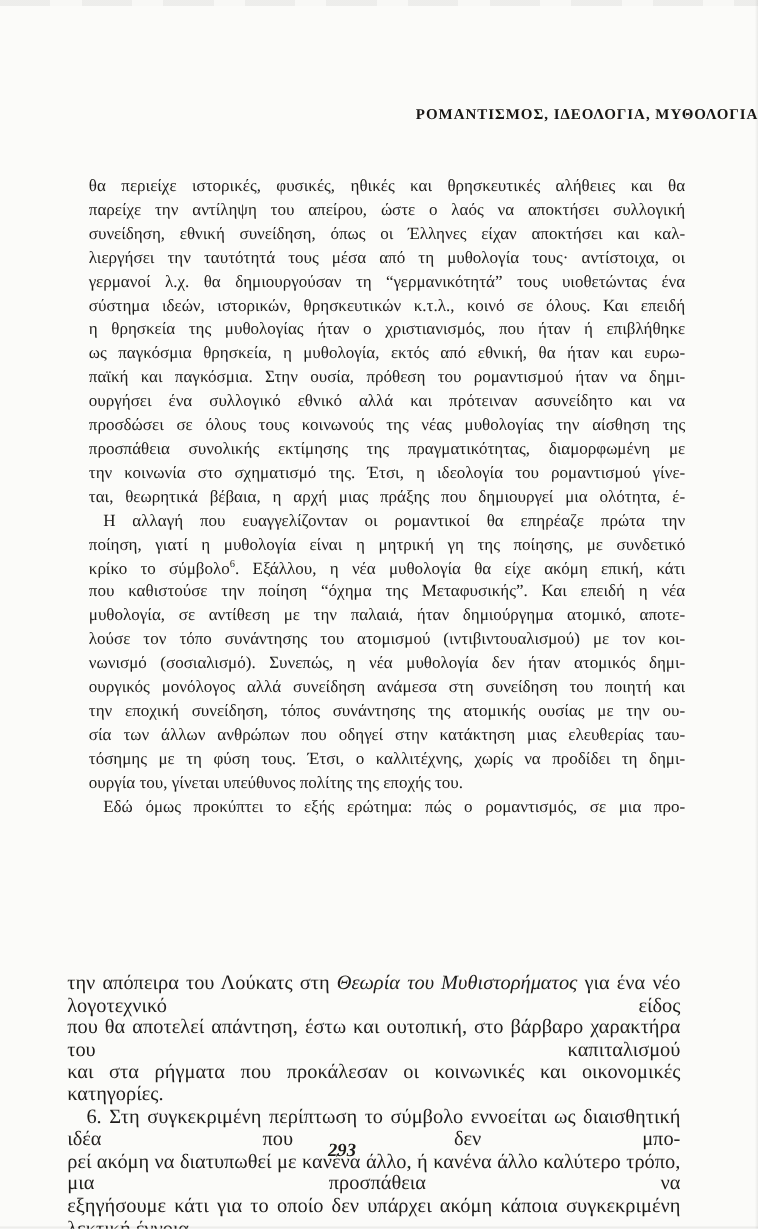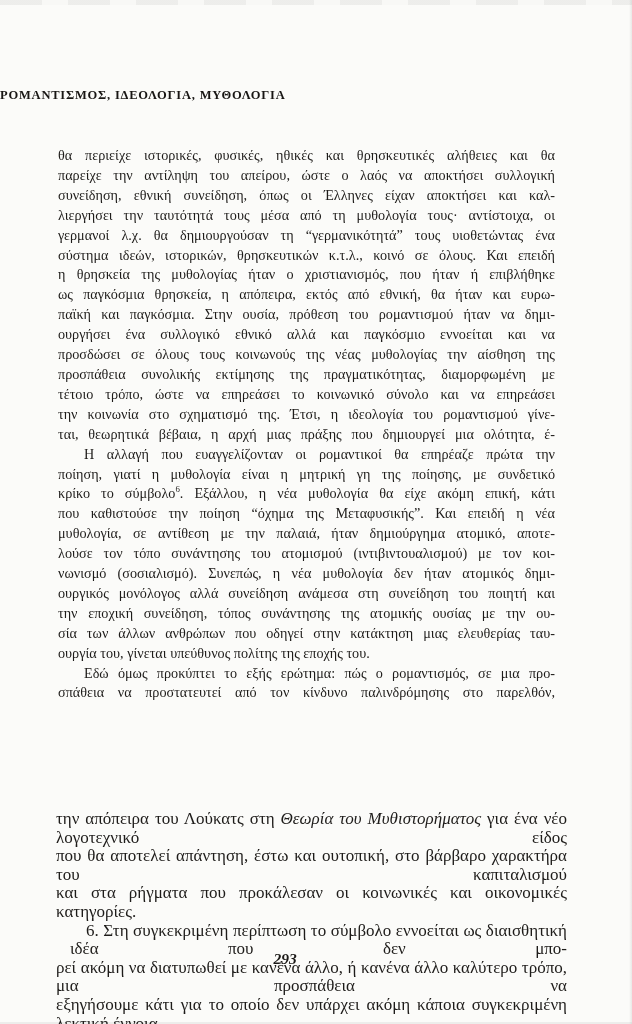--- a/index.html
+++ b/index.html
@@ -22,44 +22,44 @@
     position: absolute; top: 0; right: 0; width: 3px; height: 100%;
     background: linear-gradient(90deg, rgba(0,0,0,0) 0%, rgba(120,120,115,.14) 100%);
   }
   .scan-bottom-edge {
     position: absolute; bottom: 0; left: 0; width: 100%; height: 2px;
     background: rgba(120,120,115,.10);
   }
 
   .page-title {
     position: absolute; top: 88px; left: 0; width: 632px;
-    text-align: left;
+    text-align: right;
     font-size: 12.5px; font-weight: bold;
     letter-spacing: 0.8px;
     color: #181614;
   }
 
   .body-text {
-    position: absolute; top: 146px; left: 58px; width: 497px;
+    position: absolute; top: 146px; left: 74px; width: 497px;
     font-size: 14.2px; line-height: 19.9px;
   }
   .footnotes {
     position: absolute; top: 810px; left: 56px; width: 511px;
     font-size: 17px; line-height: 18.6px;
   }
 
   .para { margin: 0; }
   .tline {
     text-align: justify;
     text-align-last: justify;
     -moz-text-align-last: justify;
     white-space: normal;
   }
   .tline.endline { text-align-last: left; -moz-text-align-last: left; }
-  .tline.indent { text-indent: 12px; margin-left: 14px; }
+  .tline.indent { text-indent: 12px; }
   .footnotes .tline.indent { text-indent: 16px; }
 
   sup { font-size: 0.62em; line-height: 0; vertical-align: super; }
   i { font-style: italic; }
 
   .page-number {
     position: absolute; top: 950px; left: 0; width: 570px;
     text-align: center;
     font-size: 15.5px; font-style: italic; font-weight: 600;
     color: #1b1917;
@@ -76,45 +76,44 @@
 
 <div class="body-text" id="body-text">
     <div class="para">
       <div class="tline"><span>θα περιείχε ιστορικές, φυσικές, ηθικές και θρησκευτικές αλήθειες και θα</span></div>
       <div class="tline"><span>παρείχε την αντίληψη του απείρου, ώστε ο λαός να αποκτήσει συλλογική</span></div>
       <div class="tline"><span>συνείδηση, εθνική συνείδηση, όπως οι Έλληνες είχαν αποκτήσει και καλ-</span></div>
       <div class="tline"><span>λιεργήσει την ταυτότητά τους μέσα από τη μυθολογία τους· αντίστοιχα, οι</span></div>
       <div class="tline"><span>γερμανοί λ.χ. θα δημιουργούσαν τη “γερμανικότητά” τους υιοθετώντας ένα</span></div>
       <div class="tline"><span>σύστημα ιδεών, ιστορικών, θρησκευτικών κ.τ.λ., κοινό σε όλους. Και επειδή</span></div>
       <div class="tline"><span>η θρησκεία της μυθολογίας ήταν ο χριστιανισμός, που ήταν ή επιβλήθηκε</span></div>
-      <div class="tline"><span>ως παγκόσμια θρησκεία, η απόπειρα, εκτός από εθνική, θα ήταν και ευρω-</span></div>
+      <div class="tline"><span>ως παγκόσμια θρησκεία, η μυθολογία, εκτός από εθνική, θα ήταν και ευρω-</span></div>
       <div class="tline"><span>παϊκή και παγκόσμια. Στην ουσία, πρόθεση του ρομαντισμού ήταν να δημι-</span></div>
-      <div class="tline"><span>ουργήσει ένα συλλογικό εθνικό αλλά και παγκόσμιο εννοείται και να</span></div>
+      <div class="tline"><span>ουργήσει ένα συλλογικό εθνικό αλλά και πρότειναν ασυνείδητο και να</span></div>
       <div class="tline"><span>προσδώσει σε όλους τους κοινωνούς της νέας μυθολογίας την αίσθηση της</span></div>
       <div class="tline"><span>προσπάθεια συνολικής εκτίμησης της πραγματικότητας, διαμορφωμένη με</span></div>
-      <div class="tline"><span>τέτοιο τρόπο, ώστε να επηρεάσει το κοινωνικό σύνολο και να επηρεάσει</span></div>
       <div class="tline"><span>την κοινωνία στο σχηματισμό της. Έτσι, η ιδεολογία του ρομαντισμού γίνε-</span></div>
       <div class="tline"><span>ται, θεωρητικά βέβαια, η αρχή μιας πράξης που δημιουργεί μια ολότητα, έ-</span></div>
     </div>
     <div class="para">
       <div class="tline indent"><span>Η αλλαγή που ευαγγελίζονταν οι ρομαντικοί θα επηρέαζε πρώτα την</span></div>
       <div class="tline"><span>ποίηση, γιατί η μυθολογία είναι η μητρική γη της ποίησης, με συνδετικό</span></div>
       <div class="tline"><span>κρίκο το σύμβολο</span><sup>6</sup><span>. Εξάλλου, η νέα μυθολογία θα είχε ακόμη επική, κάτι</span></div>
       <div class="tline"><span>που καθιστούσε την ποίηση “όχημα της Μεταφυσικής”. Και επειδή η νέα</span></div>
       <div class="tline"><span>μυθολογία, σε αντίθεση με την παλαιά, ήταν δημιούργημα ατομικό, αποτε-</span></div>
       <div class="tline"><span>λούσε τον τόπο συνάντησης του ατομισμού (ιντιβιντουαλισμού) με τον κοι-</span></div>
       <div class="tline"><span>νωνισμό (σοσιαλισμό). Συνεπώς, η νέα μυθολογία δεν ήταν ατομικός δημι-</span></div>
       <div class="tline"><span>ουργικός μονόλογος αλλά συνείδηση ανάμεσα στη συνείδηση του ποιητή και</span></div>
       <div class="tline"><span>την εποχική συνείδηση, τόπος συνάντησης της ατομικής ουσίας με την ου-</span></div>
       <div class="tline"><span>σία των άλλων ανθρώπων που οδηγεί στην κατάκτηση μιας ελευθερίας ταυ-</span></div>
+      <div class="tline"><span>τόσημης με τη φύση τους. Έτσι, ο καλλιτέχνης, χωρίς να προδίδει τη δημι-</span></div>
       <div class="tline endline"><span>ουργία του, γίνεται υπεύθυνος πολίτης της εποχής του.</span></div>
     </div>
     <div class="para">
       <div class="tline indent"><span>Εδώ όμως προκύπτει το εξής ερώτημα: πώς ο ρομαντισμός, σε μια προ-</span></div>
-      <div class="tline"><span>σπάθεια να προστατευτεί από τον κίνδυνο παλινδρόμησης στο παρελθόν,</span></div>
     </div>
   </div>
 
 <div class="footnotes" id="footnotes">
     <div class="para">
       <div class="tline"><span>την απόπειρα του Λούκατς στη </span><i>Θεωρία του Μυθιστορήματος</i><span> για ένα νέο λογοτεχνικό είδος</span></div>
       <div class="tline"><span>που θα αποτελεί απάντηση, έστω και ουτοπική, στο βάρβαρο χαρακτήρα του καπιταλισμού</span></div>
       <div class="tline endline"><span>και στα ρήγματα που προκάλεσαν οι κοινωνικές και οικονομικές κατηγορίες.</span></div>
     </div>
     <div class="para">

